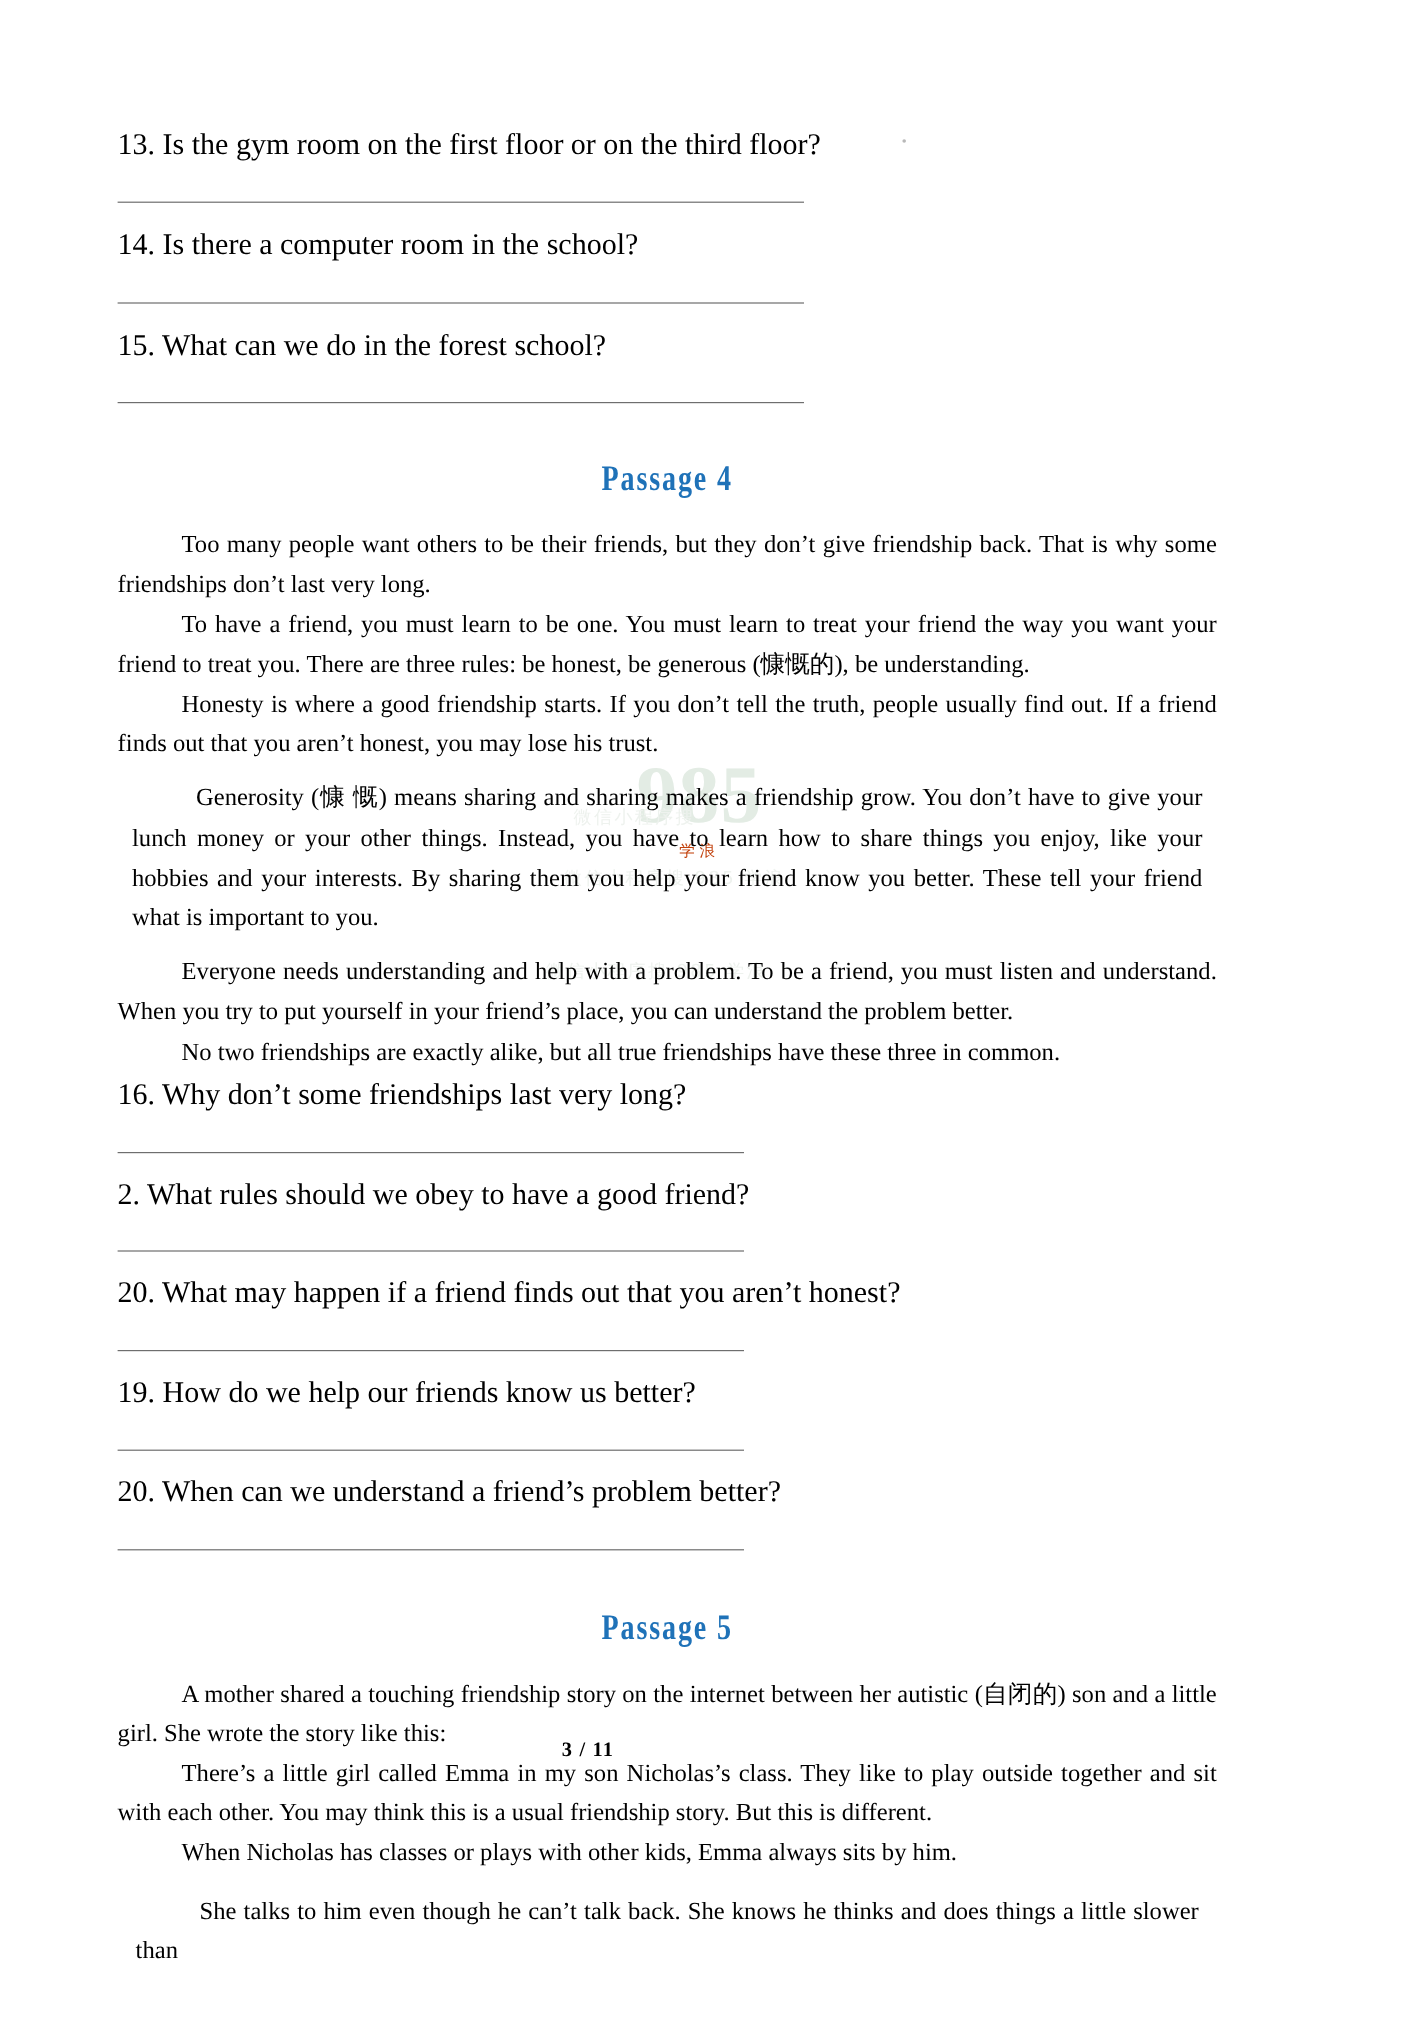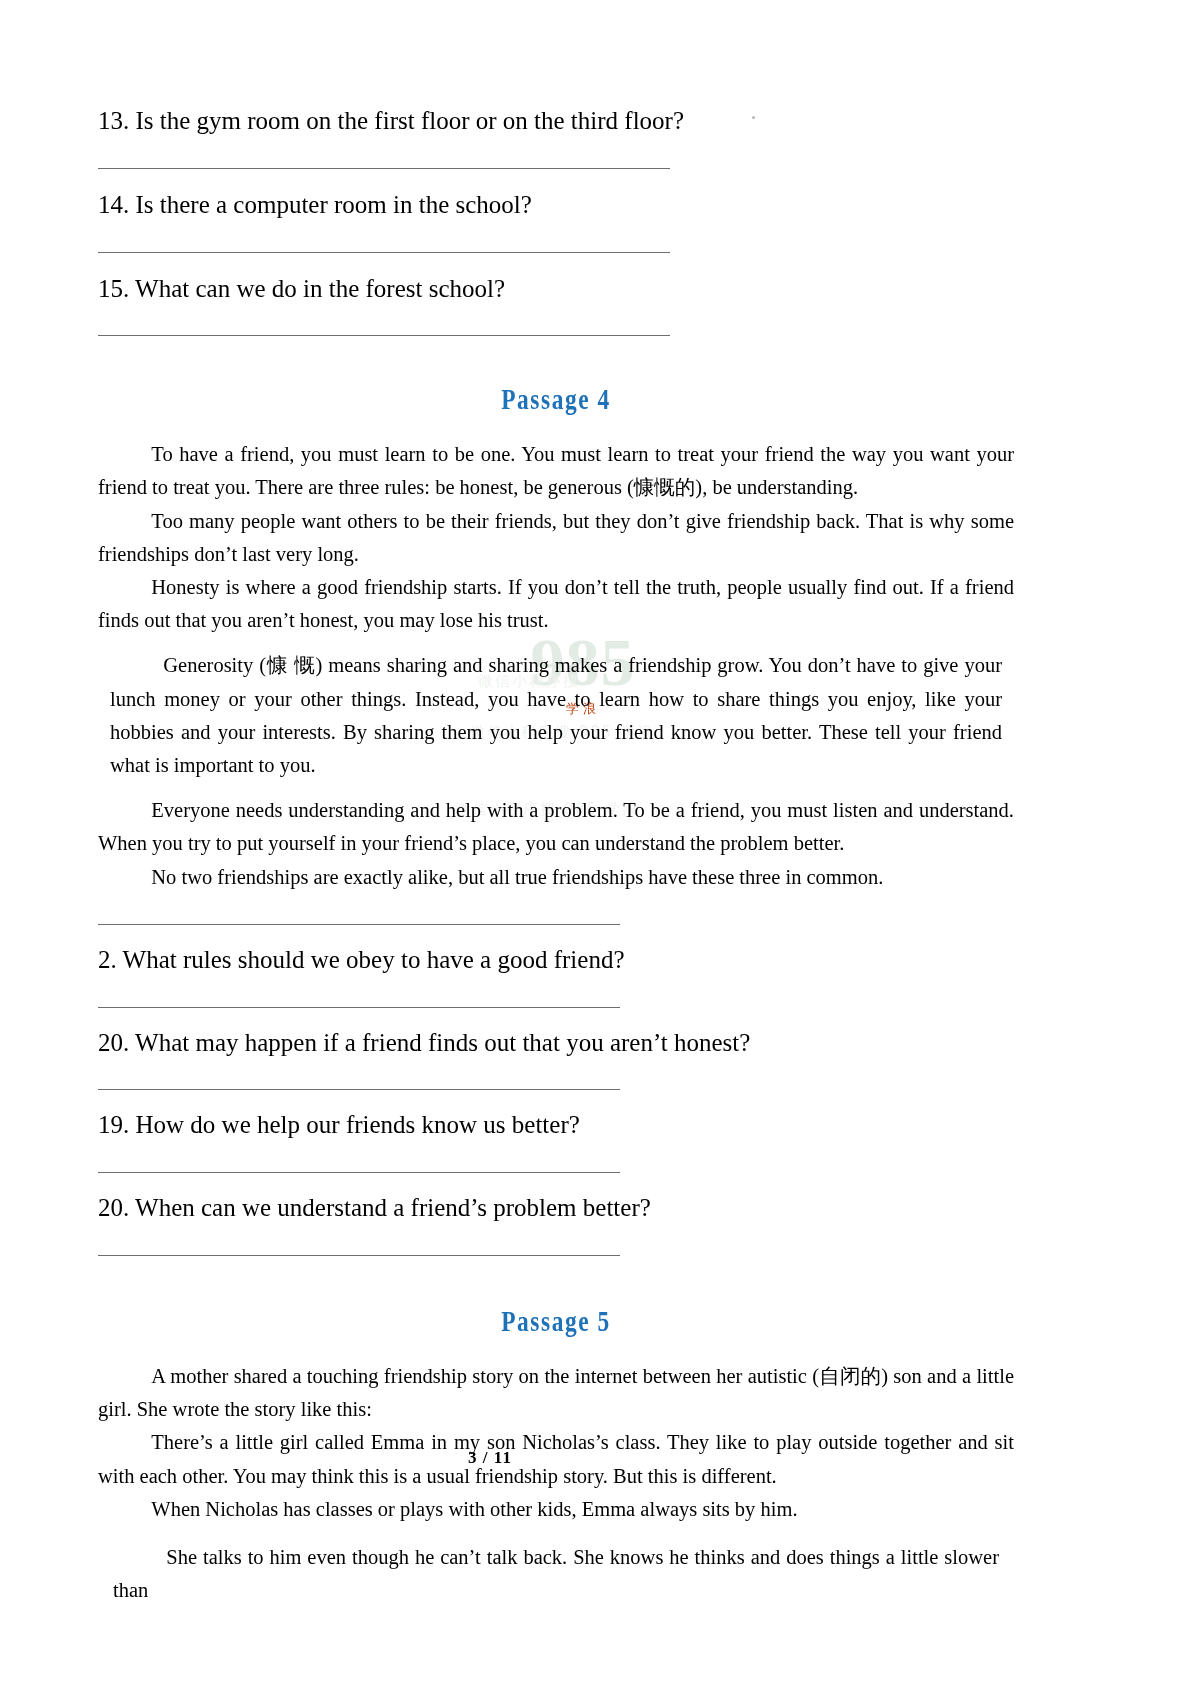--- a/index.html
+++ b/index.html
@@ -153,29 +153,30 @@
     </div>
 
     <div style="margin-top:19px;">
       <div class="qline">15. What can we do in the forest school?</div>
       <div class="answer-rule" style="width:572px; margin-top:30px;"></div>
     </div>
 
     <div class="passage-heading" style="margin-top:46px;">Passage  4</div>
 
     <div style="margin-top:22px;">
+      <p class="para" style="margin:0;">Too many people want others to be their friends, but they don’t give friendship back. That is why some friendships don’t last very long.</p>
       <p class="para" style="margin:0;">To have a friend, you must learn to be one. You must learn to treat your friend the way you want your friend to treat you. There are three rules: be honest, be generous (慷慨的), be understanding.</p>
-      <p class="para" style="margin:0;">Too many people want others to be their friends, but they don’t give friendship back. That is why some friendships don’t last very long.</p>
       <p class="para" style="margin:0;">Honesty is where a good friendship starts. If you don’t tell the truth, people usually find out. If a friend finds out that you aren’t honest, you may lose his trust.</p>
       <p class="para" style="margin:12px;">Generosity (慷 慨) means sharing and sharing makes a friendship grow. You don’t have to give your lunch money or your other things. Instead, you have to learn how to share things you enjoy, like your hobbies and your interests. By sharing them you help your friend know you better. These tell your friend what is important to you.</p>
       <p class="para" style="margin:0;">Everyone needs understanding and help with a problem. To be a friend, you must listen and understand. When you try to put yourself in your friend’s place, you can understand the problem better.</p>
       <p class="para" style="margin:0;">No two friendships are exactly alike, but all true friendships have these three in common.</p>
     </div>
 
     <div style="margin-top:2px;">
+      <div class="qline">16. Why don’t some friendships last very long?</div>
       <div class="answer-rule" style="width:522px; margin-top:30px;"></div>
     </div>
 
     <div style="margin-top:18px;">
       <div class="qline">2. What rules should we obey to have a good friend?</div>
       <div class="answer-rule" style="width:522px; margin-top:30px;"></div>
     </div>
 
     <div style="margin-top:18px;">
       <div class="qline">20. What may happen if a friend finds out that you aren’t honest?</div>

